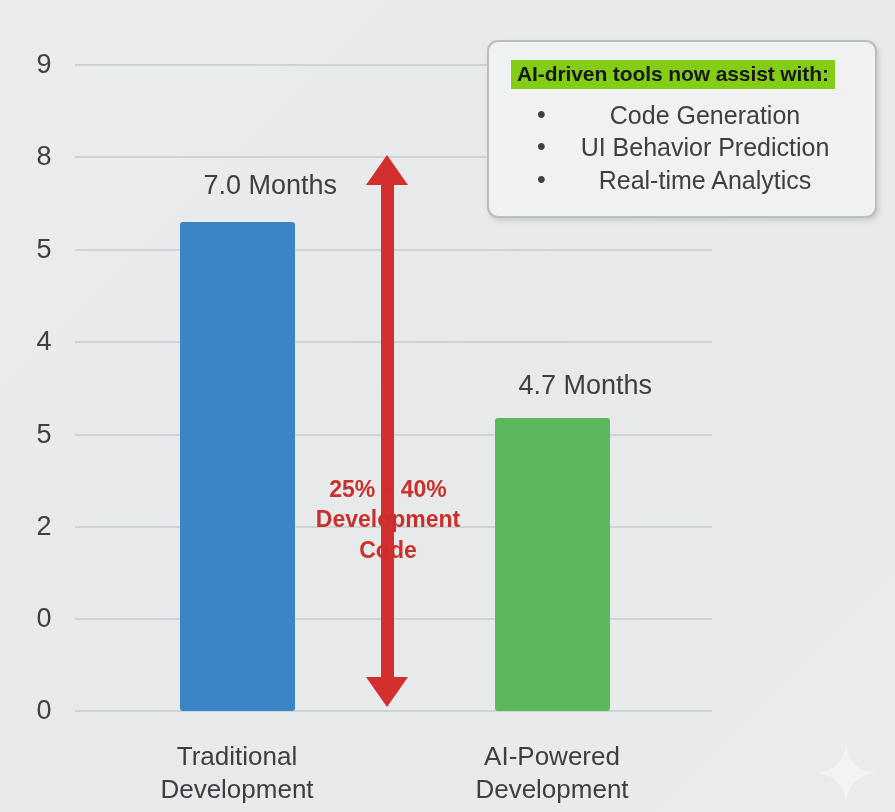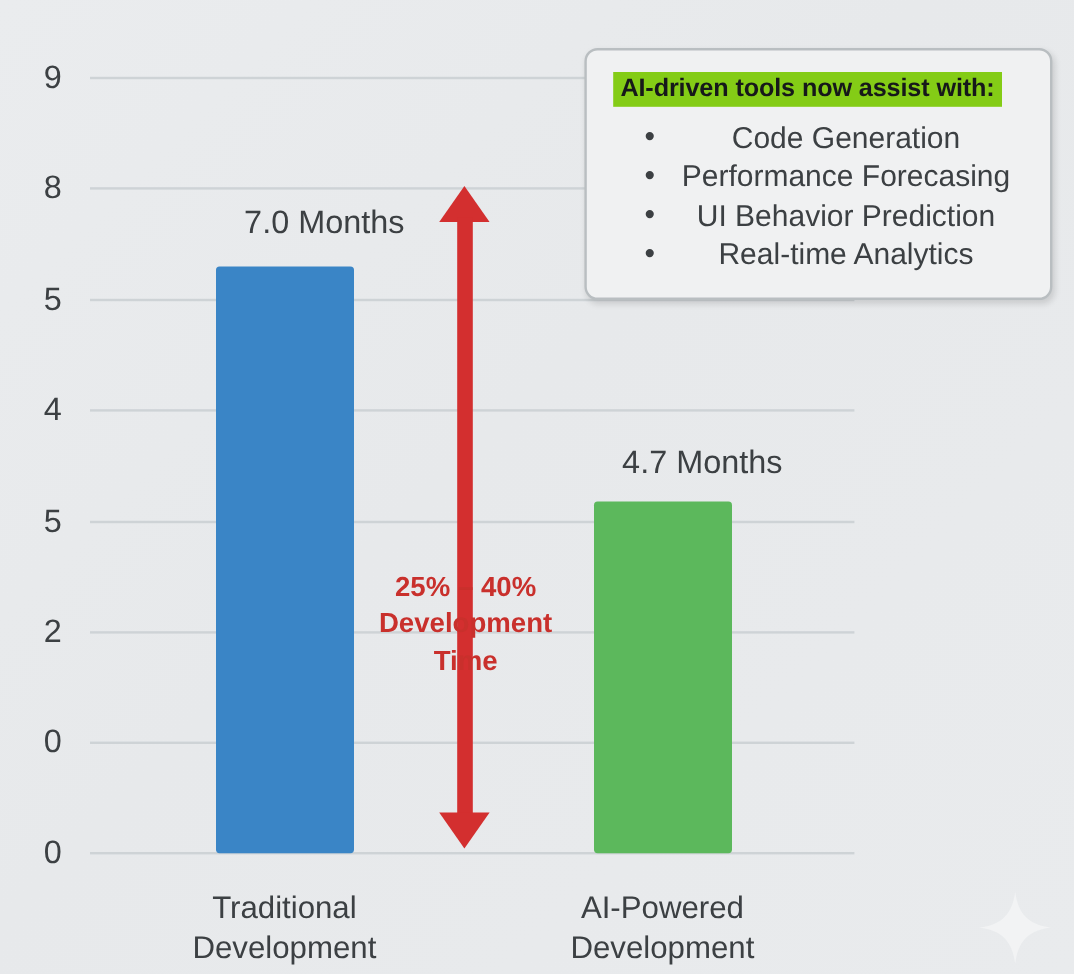--- a/index.html
+++ b/index.html
@@ -210,30 +210,29 @@
 
     <div id="arrow-wrap">
       <div class="arrowhead" id="arrowhead-up"></div>
       <div id="arrow-shaft"></div>
       <div class="arrowhead" id="arrowhead-down"></div>
     </div>
 
     <div id="reduction-note">
       <div>25% – 40%</div>
       <div>Development</div>
-      <div>Time</div>
+      <div>Code</div>
     </div>
 
   </div>
 
   <div id="callout">
     <div id="callout-title">AI-driven tools now assist with:</div>
     <ul id="callout-list">
       <li>Code Generation</li>
-      <li>Performance Forecasing</li>
       <li>UI Behavior Prediction</li>
       <li>Real-time Analytics</li>
     </ul>
   </div>
 
   <svg id="sparkle" viewBox="0 0 100 100">
     <path d="M50 2 C54 32 68 46 98 50 C68 54 54 68 50 98 C46 68 32 54 2 50 C32 46 46 32 50 2 Z" fill="#f4f5f6"></path>
   </svg>
 
 </div>

